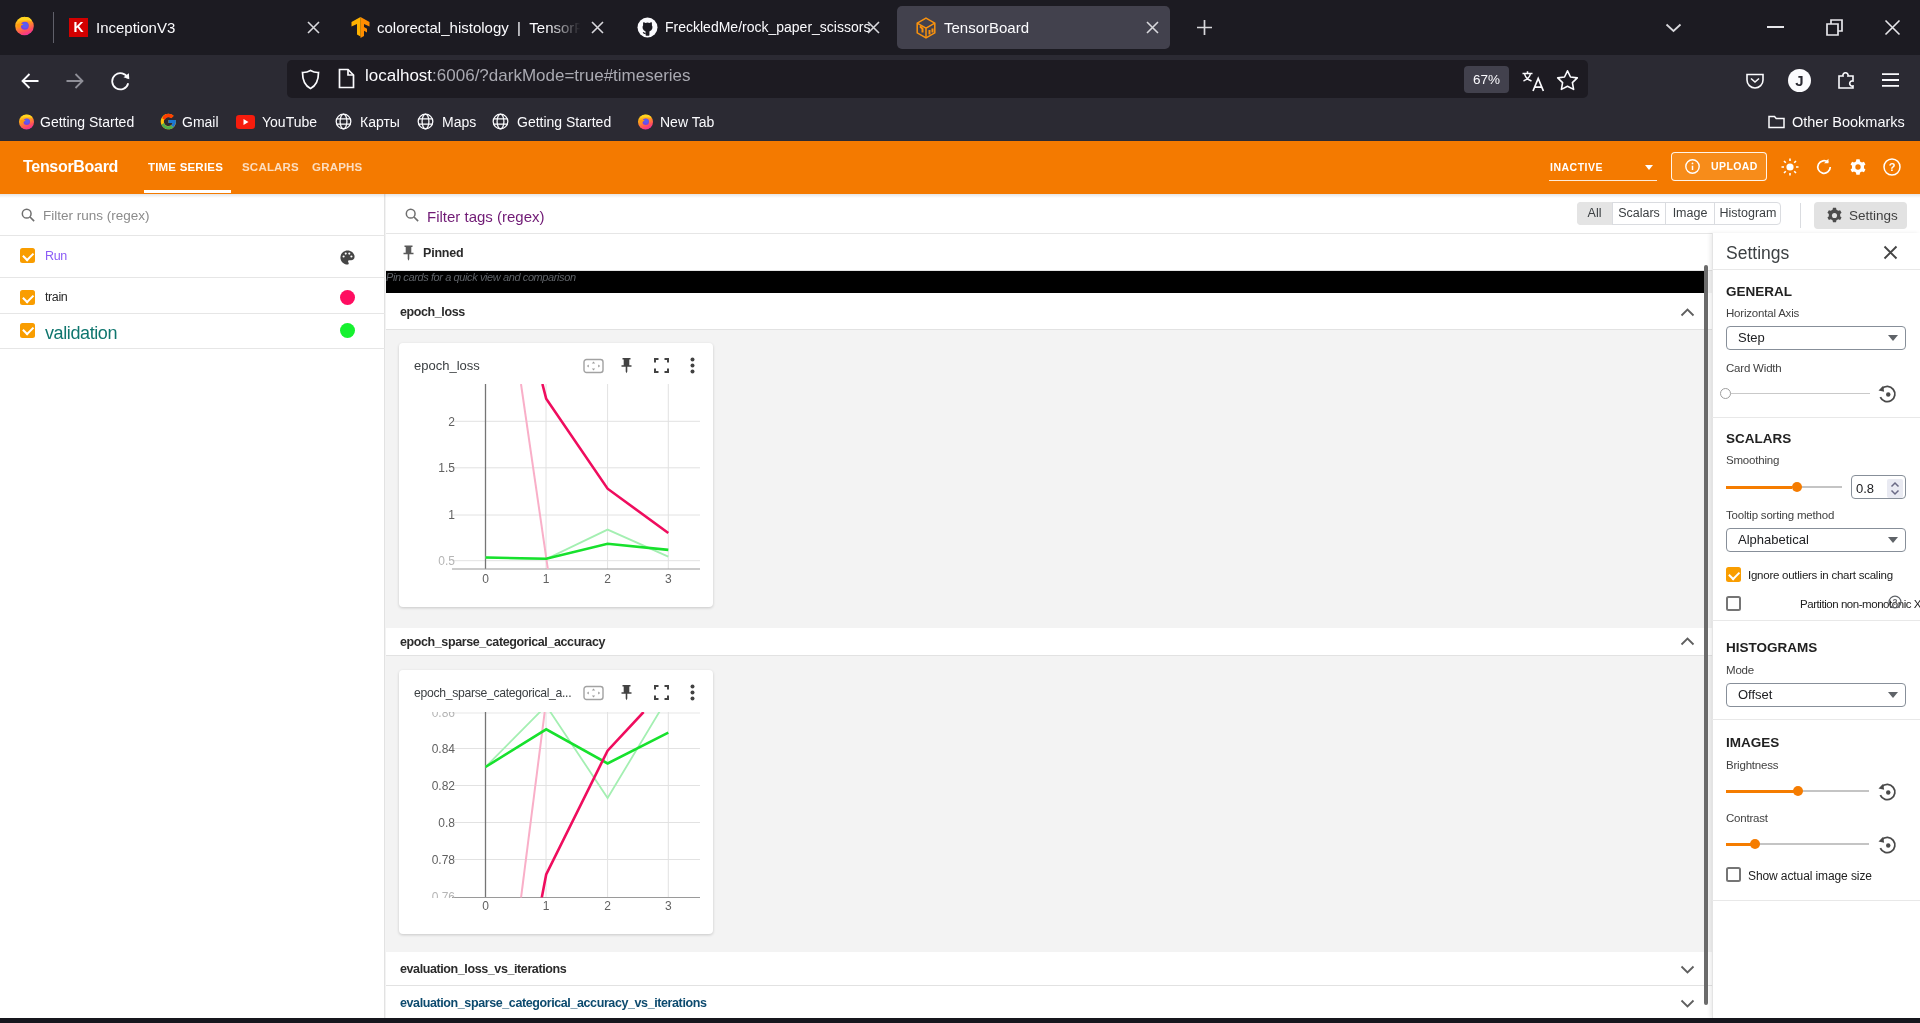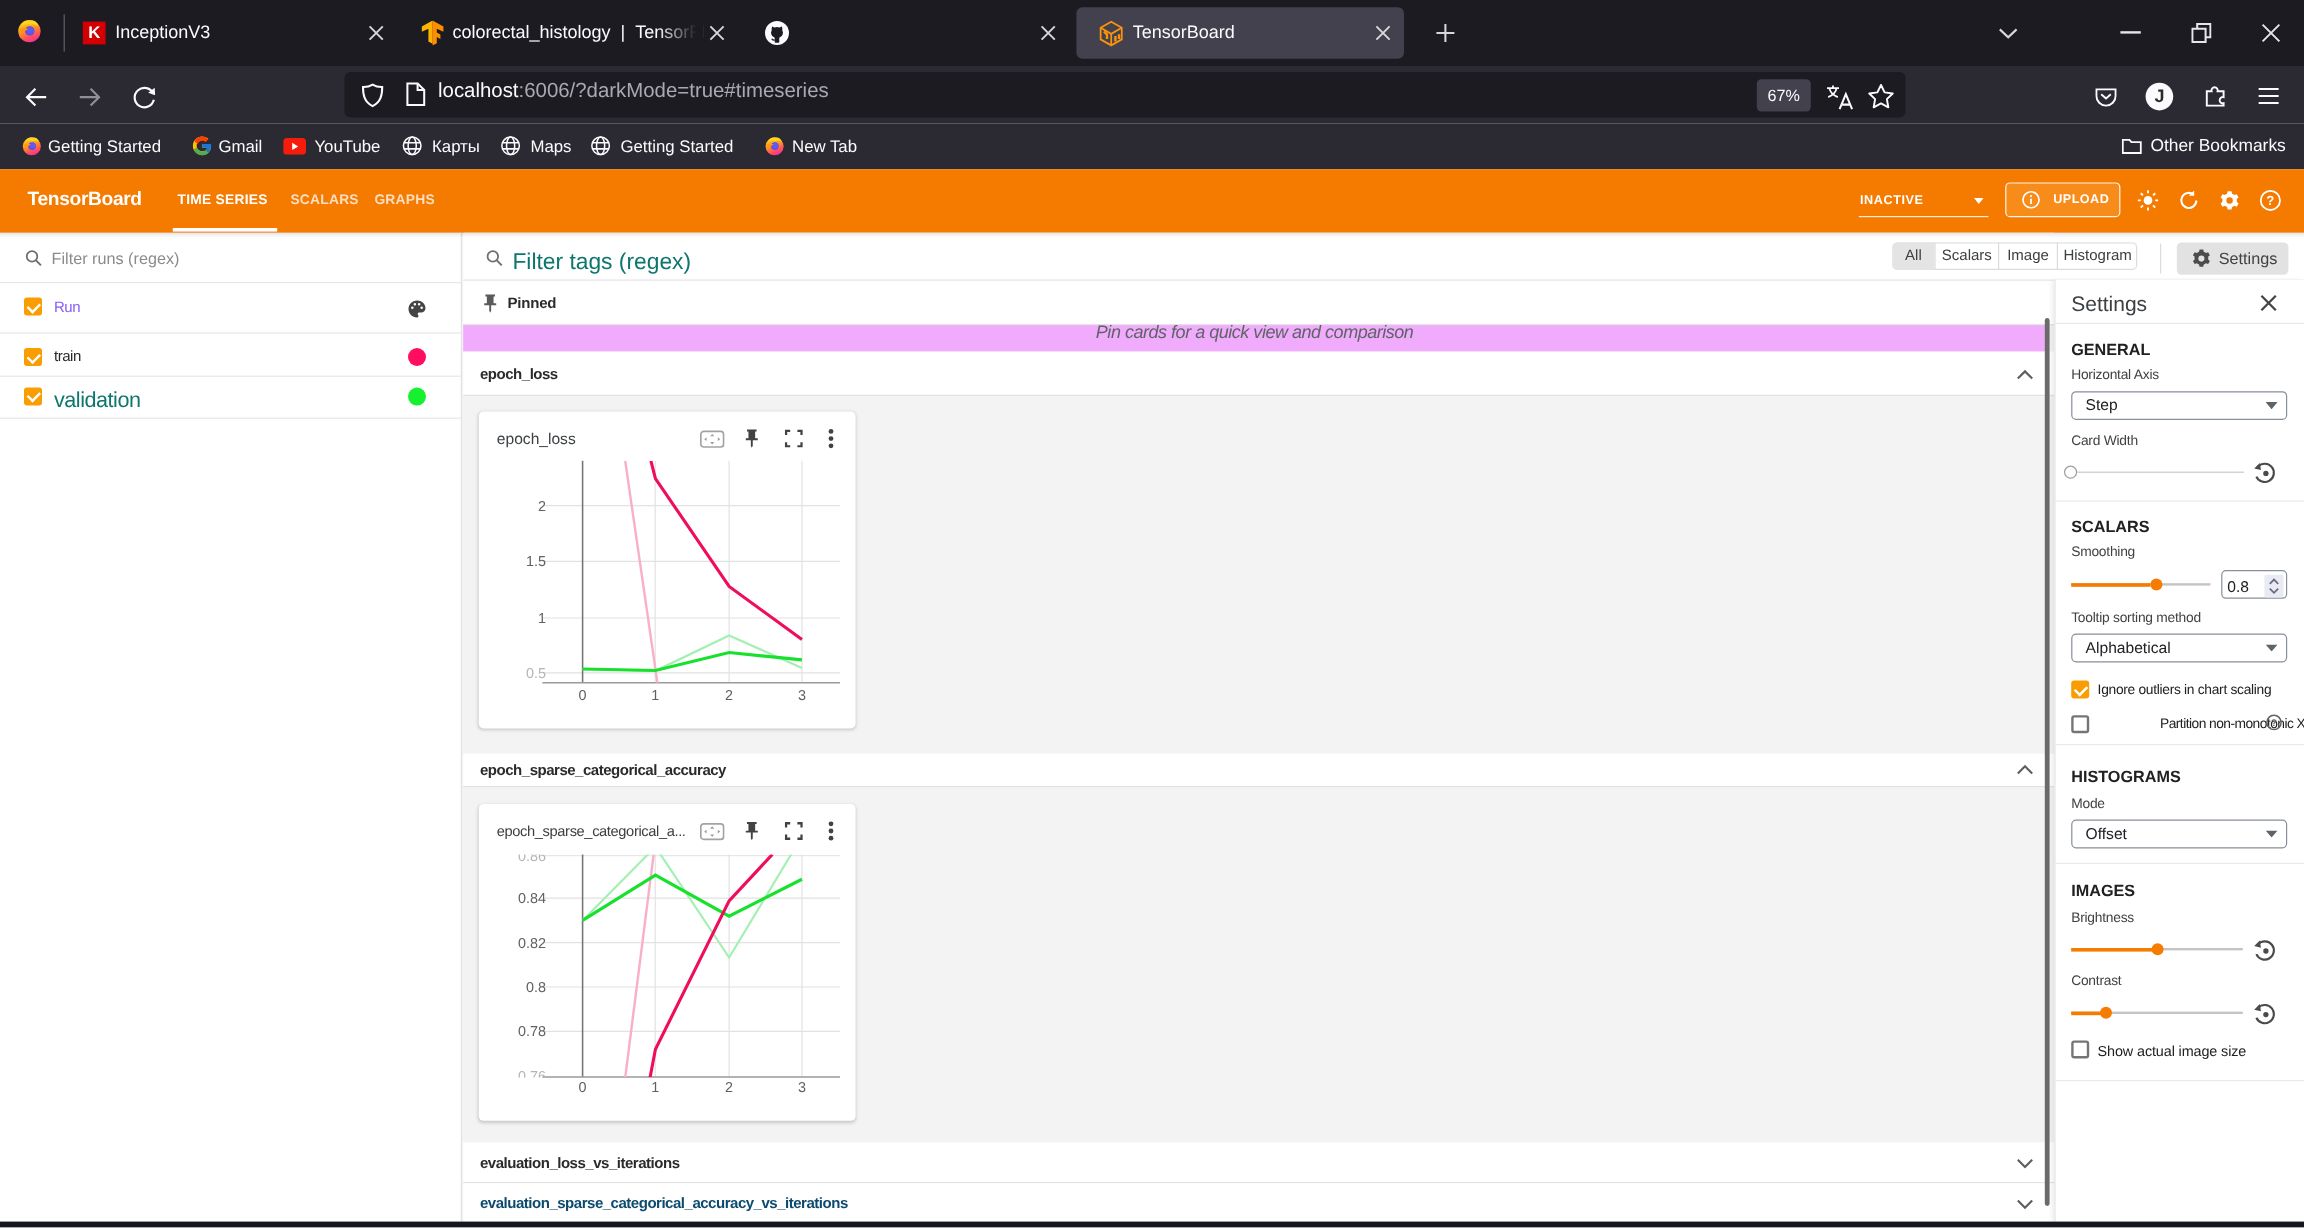--- a/index.html
+++ b/index.html
@@ -66,20 +66,21 @@
 <div class="abs" style="left:548px;top:8px;width:38px;height:40px;background:linear-gradient(90deg,rgba(28,27,34,0),#1c1b22 85%)"></div>
 <svg class="abs" style="left:590px;top:20px" width="15" height="15" viewBox="0 0 15 15">
       <path d="M2 2 L13 13 M13 2 L2 13" stroke="#d8d8dc" stroke-width="1.6"></path>
     </svg>
 
 <svg class="abs" style="left:637px;top:17px" width="21" height="21" viewBox="0 0 21 21">
  <circle cx="10.5" cy="10.5" r="10" fill="#fbfbfe"></circle>
  <path d="M6.1 8.3 Q5.8 6.3 6.5 5 L8.5 5.9 Q10.5 5.3 12.5 5.9 L14.5 5 Q15.2 6.3 14.9 8.3 Q15.8 9.8 15.3 11.6 Q14.7 13.8 12.4 14.4 L12.4 18 Q12.4 18.6 11.7 18.7 L9.3 18.7 Q8.6 18.6 8.6 18 L8.6 14.4 Q6.3 13.8 5.7 11.6 Q5.2 9.8 6.1 8.3 Z" fill="#1c1b22"></path>
  <path d="M8.6 16.2 Q6.8 16.8 6.2 15.3" stroke="#1c1b22" stroke-width="1.1" fill="none"></path>
 </svg>
+<div class="abs tabtxt" style="left:665px;top:0;font-size:14px">FreckledMe/rock_paper_scissors</div>
 <svg class="abs" style="left:866px;top:20px" width="15" height="15" viewBox="0 0 15 15">
       <path d="M2 2 L13 13 M13 2 L2 13" stroke="#d8d8dc" stroke-width="1.6"></path>
     </svg>
 
 <svg class="abs" style="left:915px;top:17px" width="22" height="22" viewBox="0 0 22 22">
  <path d="M11 1.2 L19.8 6.2 V15.8 L11 20.8 L2.2 15.8 V6.2 Z" fill="none" stroke="#f9920e" stroke-width="1.5"></path>
  <path d="M2.2 6.2 L11 11.2 L19.8 6.2" fill="none" stroke="#f9920e" stroke-width="1.5"></path>
  <path d="M11 11.2 V20.8" stroke="#f9920e" stroke-width="1.5"></path>
  <path d="M5 9.2 L7.5 11.8 V15.5" fill="none" stroke="#f9920e" stroke-width="2"></path>
  <path d="M14.5 13 V17.5 M17.5 11.5 V15.5" stroke="#f9920e" stroke-width="2"></path>
@@ -257,21 +258,21 @@
 <div class="abs" style="left:45px;top:323px;font-size:18px;letter-spacing:-0.4px;color:#0f766e">validation</div>
 <div class="abs" style="left:340px;top:322.5px;width:15px;height:15px;border-radius:50%;background:#16f12f"></div>
 <div class="abs" style="left:0px;top:347.5px;width:385px;height:1px;background:#e6e6e6"></div>
 
 <div class="abs" id="main"></div>
 <div class="abs" style="left:386px;top:194px;width:1534px;height:39px;background:#fff"></div>
 <svg class="abs" style="left:405px;top:208px" width="14" height="14" viewBox="0 0 16 16">
       <circle cx="6.5" cy="6.5" r="5" fill="none" stroke="#6f6f6f" stroke-width="1.7"></circle>
       <path d="M10.3 10.3 L15 15" stroke="#6f6f6f" stroke-width="1.9"></path>
     </svg>
-<div class="abs" style="left:427px;top:208px;font-size:19px;color:#0f766e">Filter tags (regex)</div>
+<div class="abs" style="left:427px;top:208px;font-size:15px;color:#701a75">Filter tags (regex)</div>
 <div class="abs" style="left:386px;top:233px;width:1534px;height:1px;background:#e6e6e6"></div>
 
 <div class="abs" style="left:1577px;top:202px;width:204px;height:23px;border:1px solid #dadce0;border-radius:4px;background:#fff"></div>
 <div class="abs" style="left:1577px;top:202px;width:35px;height:23px;background:#e4e4e4;border-radius:4px 0 0 4px"></div>
 <div class="abs" style="left:1577px;top:202px;width:35px;height:23px;font-size:12.5px;color:#3c4043;text-align:center;line-height:23px">All</div>
 <div class="abs" style="left:1612px;top:202px;width:1px;height:23px;background:#dadce0"></div>
 <div class="abs" style="left:1613px;top:202px;width:52px;height:23px;font-size:12.5px;color:#3c4043;text-align:center;line-height:23px">Scalars</div>
 <div class="abs" style="left:1665px;top:202px;width:1px;height:23px;background:#dadce0"></div>
 <div class="abs" style="left:1666px;top:202px;width:48px;height:23px;font-size:12.5px;color:#3c4043;text-align:center;line-height:23px">Image</div>
 <div class="abs" style="left:1714px;top:202px;width:1px;height:23px;background:#dadce0"></div>
@@ -283,21 +284,21 @@
       <circle cx="10" cy="10" r="3" fill="#e2e2e2"></circle>
     </svg>
 <div class="abs" style="left:1849px;top:202px;height:27px;line-height:27px;font-size:13.5px;color:#414141">Settings</div>
 
 <div class="abs" style="left:386px;top:234px;width:1326px;height:36px;background:#fff"></div>
 <svg class="abs" style="left:402px;top:244px" width="13" height="18" viewBox="0 0 13 17">
       <path d="M2.5 1 H10.5 V2.6 H9.3 V8.2 H11.5 V9.8 H7.3 V14.5 L6.5 16.2 L5.7 14.5 V9.8 H1.5 V8.2 H3.7 V2.6 H2.5 Z" fill="#5a5a5a"></path>
     </svg>
 <div class="abs" style="left:423px;top:246px;font-size:12.5px;letter-spacing:-0.2px;font-weight:bold;color:#2b2b2b">Pinned</div>
 <div class="abs" style="left:386px;top:270px;width:1326px;height:1px;background:#e2e2e2"></div>
-<div class="abs" style="left:386px;top:271px;width:1319px;height:22px;background:#f0abfc;text-align:center;font-size:15px;letter-spacing:-0.4px;font-style:italic;color:#5f6368;line-height:13px">Pin cards for a quick view and comparison</div>
+<div class="abs" style="left:386px;top:271px;width:1319px;height:22px;background:#000000;text-align:left;font-size:11px;letter-spacing:-0.4px;font-style:italic;color:#5f6368;line-height:13px">Pin cards for a quick view and comparison</div>
 
 <div class="abs" style="left:386px;top:293px;width:1326px;height:37px;background:#fff;border-bottom:1px solid #e2e2e2"></div>
 <div class="abs" style="left:400px;top:305px;font-size:12.5px;letter-spacing:-0.4px;font-weight:bold;color:#2b2b2b">epoch_loss</div>
 <svg class="abs" style="left:1680px;top:308px" width="15" height="9" viewBox="0 0 15 9">
       <path d="M1.5 7.5 L7.5 1.5 L13.5 7.5" stroke="#5f5f5f" stroke-width="1.8" fill="none"></path>
     </svg>
 
 <div class="abs" style="left:386px;top:628px;width:1326px;height:28px;background:#fff;border-bottom:1px solid #e2e2e2"></div>
 <div class="abs" style="left:400px;top:635px;font-size:12.5px;letter-spacing:-0.4px;font-weight:bold;color:#2b2b2b">epoch_sparse_categorical_accuracy</div>
 <svg class="abs" style="left:1680px;top:637px" width="15" height="9" viewBox="0 0 15 9">

